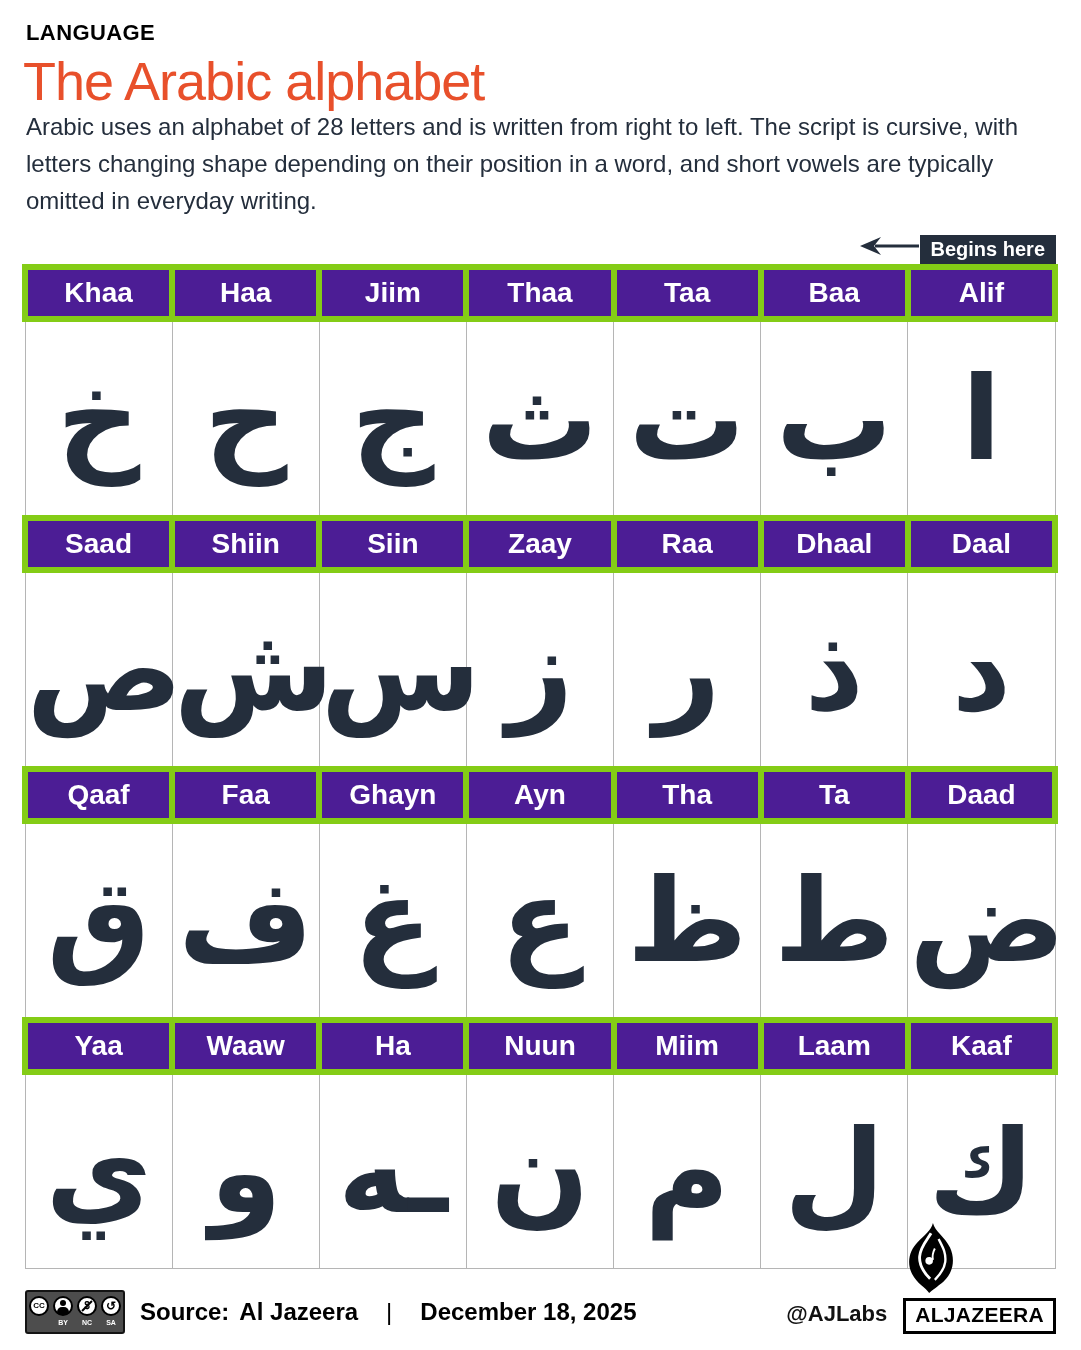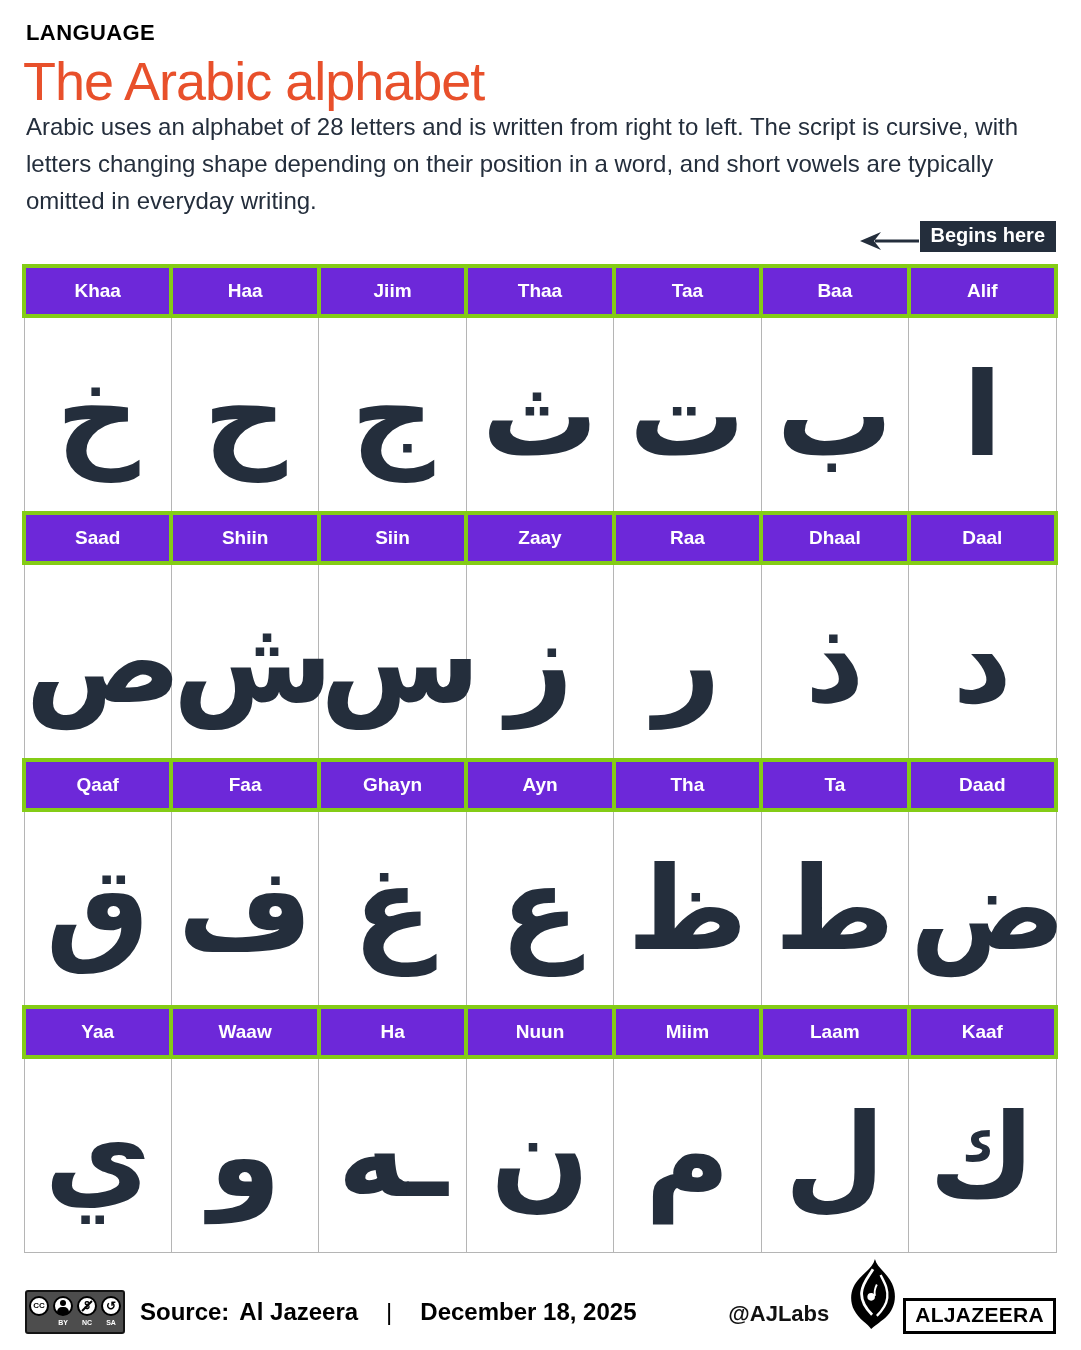--- a/index.html
+++ b/index.html
@@ -5,30 +5,30 @@
   html,body{margin:0;padding:0;background:#fff;}
   .page{position:relative;width:1081px;height:1350px;background:#ffffff;overflow:hidden;
         font-family:"Liberation Sans",sans-serif;color:#242e3c;}
   .kicker{position:absolute;left:26px;top:20px;font-size:22px;font-weight:700;
           letter-spacing:.4px;color:#000000;}
   .title{position:absolute;left:23px;top:50px;font-size:54px;font-weight:400;
          letter-spacing:-1px;color:#e8502b;}
   .intro{position:absolute;left:26px;top:108px;width:992px;font-size:24px;
          line-height:37px;color:#242e3c;}
   
-  .begins{position:absolute;right:25px;top:221px;display:flex;align-items:flex-end;}
+  .begins{position:absolute;right:25px;top:235px;display:flex;align-items:flex-start;}
   .begins .tag{background:#242e3c;color:#fff;font-size:20px;font-weight:700;
                padding:3px 11px 5px;}
   .begins svg{display:block;margin-right:-1px;}
   
   table.alpha{position:absolute;left:22px;top:264px;width:1036px;
               border-collapse:collapse;table-layout:fixed;}
   table.alpha td{text-align:center;}
-  td.hdr{height:44px;background:#6d28d9;color:#ffffff;font-size:19px;font-weight:700;
-         border:4px solid #84cc16;}
+  td.hdr{height:44px;background:#4c1d95;color:#ffffff;font-size:28px;font-weight:700;
+         border:6px solid #84cc16;}
   td.ltr{height:191px;vertical-align:middle;border:1px solid #b5b5b5;
          font-family:"DejaVu Sans",sans-serif;font-size:116px;font-weight:700;
          line-height:1;color:#242e3c;}
   
   .footer{position:absolute;left:25px;right:25px;bottom:16px;display:flex;
           justify-content:space-between;align-items:flex-end;}
   .f-left{display:flex;align-items:center;gap:15px;}
   .srcline{font-size:24px;font-weight:700;color:#000000;display:flex;}
   .srcline .sep{margin:0 28px;font-weight:400;}
   .srcline .lbl{margin-right:10px;}
@@ -42,21 +42,21 @@
   .cclbl{font-size:7px;font-weight:700;color:#fff;text-align:center;line-height:1;}
   .person{width:6px;height:6px;background:#000;border-radius:50%;position:relative;top:-3px;}
   .person::after{content:"";position:absolute;left:-3px;top:7px;width:12px;height:7px;
                  background:#000;border-radius:5px 5px 0 0;}
   .nc{font-size:10px;font-weight:700;}
   .nc::after{content:"";position:absolute;left:1px;top:7px;width:14px;height:2px;
              background:#000;transform:rotate(-45deg);}
   .sa{font-size:12px;font-weight:700;}
   .f-right{display:flex;align-items:flex-end;gap:16px;}
   .ajlabs{font-size:22px;font-weight:700;color:#111;padding-bottom:7px;margin-left:12px;}
-  .brand{display:flex;flex-direction:row;align-items:flex-end;}
+  .brand{display:flex;flex-direction:column;align-items:flex-start;}
   .brandbox{border:3px solid #000;padding:2px 9px 4px;font-size:21px;font-weight:700;
             letter-spacing:.3px;color:#000;}
   .flame{margin-bottom:4px;}
 </style>
 </head>
 <body>
 
 <div class="page">
 
   <div class="kicker">LANGUAGE</div>

